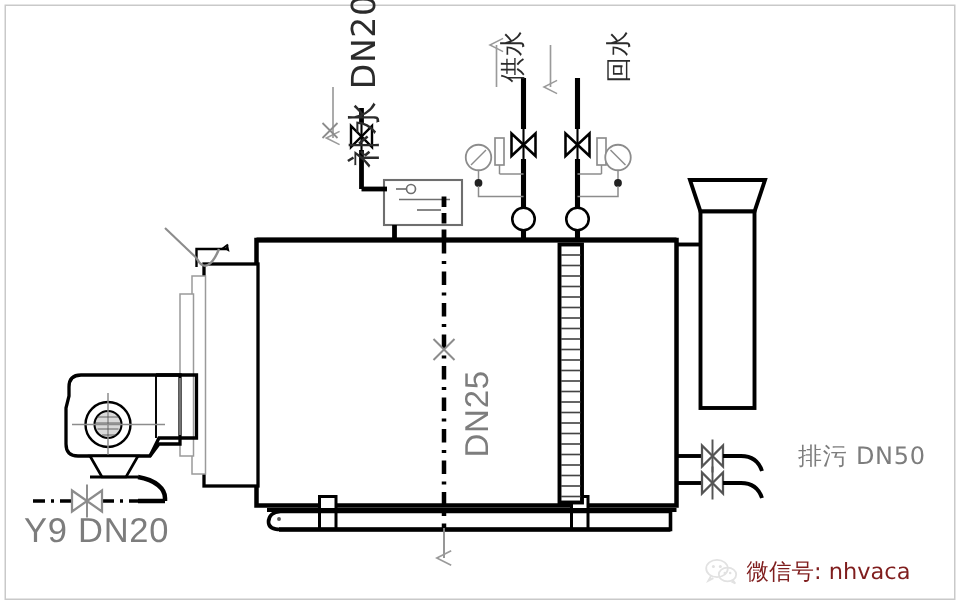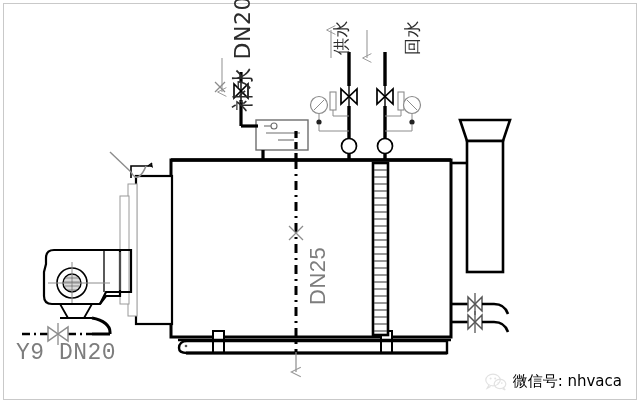--- a/index.html
+++ b/index.html
@@ -23,23 +23,23 @@
     position:absolute;
     color:#7d7d7d;
     font-family:"Liberation Sans", sans-serif;
     white-space:nowrap;
     letter-spacing:0.5px;
   }
   .lbl-dark{color:#2b2b2b;}
   .rot{transform-origin:left top;}
   
   #watermark{
-    position:absolute;right:18px;bottom:12px;
-    display:flex;align-items:flex-end;gap:6px;
-    color:#000000;
+    position:absolute;right:33px;bottom:12px;
+    display:flex;align-items:flex-start;gap:6px;
+    color:#7f1d1d;
     font-size:15px;
     font-family:"Liberation Sans", sans-serif;
   }
   #watermark .wx{display:block;}
   .big{font-size:22px;}
   .mid{font-size:17px;}
   .cn{font-family:"DejaVu Sans", sans-serif;}
 </style>
 </head>
 <body>
@@ -279,22 +279,23 @@
   </svg>
 
   <div class="lbl rot big lbl-dark cn" style="left:228px; top:112px; transform:rotate(-90deg);">补水 DN20</div>
 
   <div class="lbl rot mid lbl-dark cn" style="left:330px; top:55px; transform:rotate(-90deg);">供水</div>
 
   <div class="lbl rot mid lbl-dark cn" style="left:401px; top:55px; transform:rotate(-90deg);">回水</div>
 
   <div class="lbl rot big" style="left:305px; top:305px; transform:rotate(-90deg);">DN25</div>
 
-  <div class="lbl" style="left:16px; top:340px; font-size:23px;font-family:Liberation Mono, monospace;">Y9 DN20</div>
-
+  <div class="lbl" style="left:16px; top:340px; font-size:23px;">Y9 DN20</div>
+
+  <div class="lbl cn" style="left:532px; top:294px; font-size:16px;">排污 DN50</div>
 
 
   <div id="watermark">
     <svg class="wx" width="22" height="18" viewBox="0 0 22 18">
       <ellipse cx="8" cy="7" rx="7.2" ry="5.8" fill="none" stroke="#e2e2e2" stroke-width="1.2"></ellipse>
       <path d="M4,12 L2.2,15.2 L5.6,13.4" fill="none" stroke="#e2e2e2" stroke-width="1.2"></path>
       <circle cx="5.6" cy="5.6" r="1" fill="#e2e2e2"></circle>
       <circle cx="10.2" cy="5.6" r="1" fill="#e2e2e2"></circle>
       <ellipse cx="15" cy="11" rx="5.8" ry="4.6" fill="none" stroke="#e2e2e2" stroke-width="1.2"></ellipse>
       <path d="M18.4,14.6 L20.2,17 L17.6,15.6" fill="none" stroke="#e2e2e2" stroke-width="1.2"></path>

